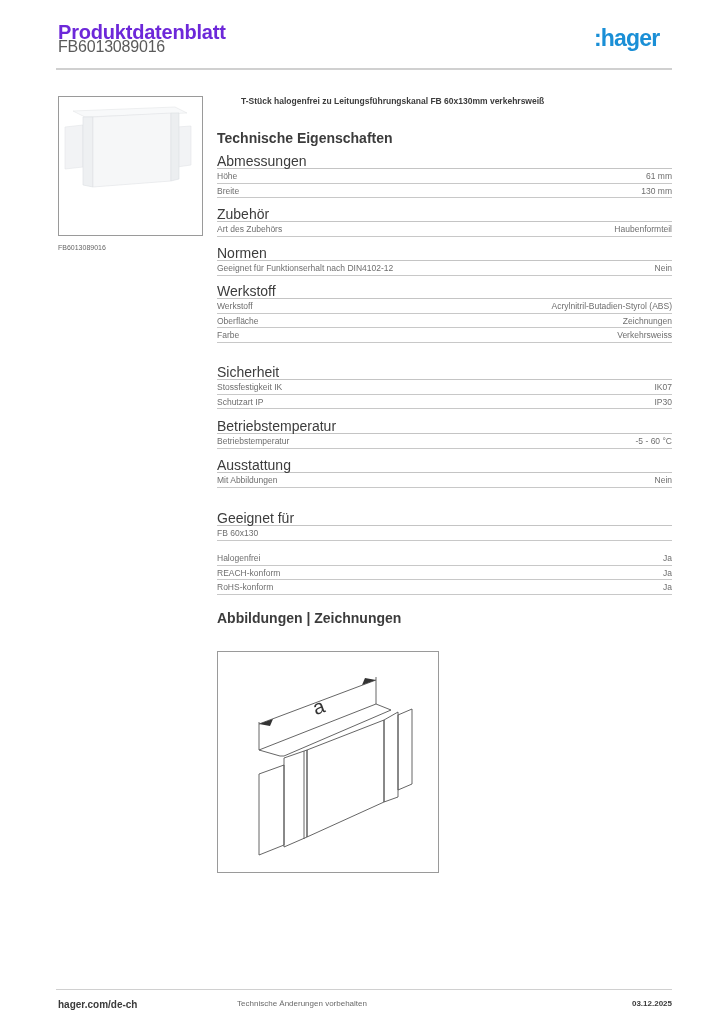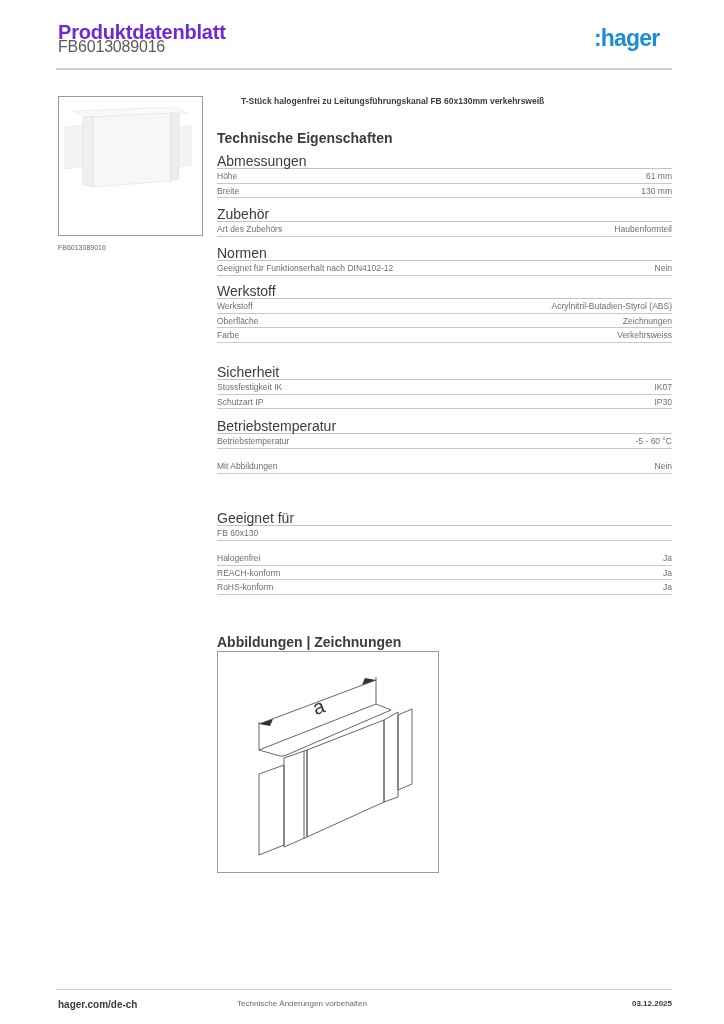--- a/index.html
+++ b/index.html
@@ -112,20 +112,21 @@
 
   <div class="group" style="top:420px;">
     <div class="group-head">Betriebstemperatur</div>
     <div class="row">
         <span>Betriebstemperatur</span>
         <span class="v">-5 - 60 °C</span>
       </div>
   </div>
 
   <div class="group" style="top:459px;">
+    <div class="group-head">Ausstattung</div>
     <div class="row">
         <span>Mit Abbildungen</span>
         <span class="v">Nein</span>
       </div>
   </div>
 
   <div class="group" style="top:512px;">
     <div class="group-head">Geeignet für</div>
     <div class="row">
         <span>FB 60x130</span>
@@ -141,21 +142,21 @@
     <div class="row">
         <span>REACH-konform</span>
         <span class="v">Ja</span>
       </div>
     <div class="row">
         <span>RoHS-konform</span>
         <span class="v">Ja</span>
       </div>
   </div>
 
-  <div class="sec-main" style="top:610px;margin-top:24px;">Abbildungen | Zeichnungen</div>
+  <div class="sec-main" style="top:610px;">Abbildungen | Zeichnungen</div>
 </div>
 
 <div class="drawing">
   <svg width="220" height="220" viewBox="0 0 220 220">
     <g fill="none" stroke="#555" stroke-width="0.9">
 
       <polygon points="41,98 158,52 173,58 66,104 62,104"></polygon>
 
       <line x1="41" y1="70" x2="41" y2="98"></line>
       <line x1="158" y1="25" x2="158" y2="52"></line>

